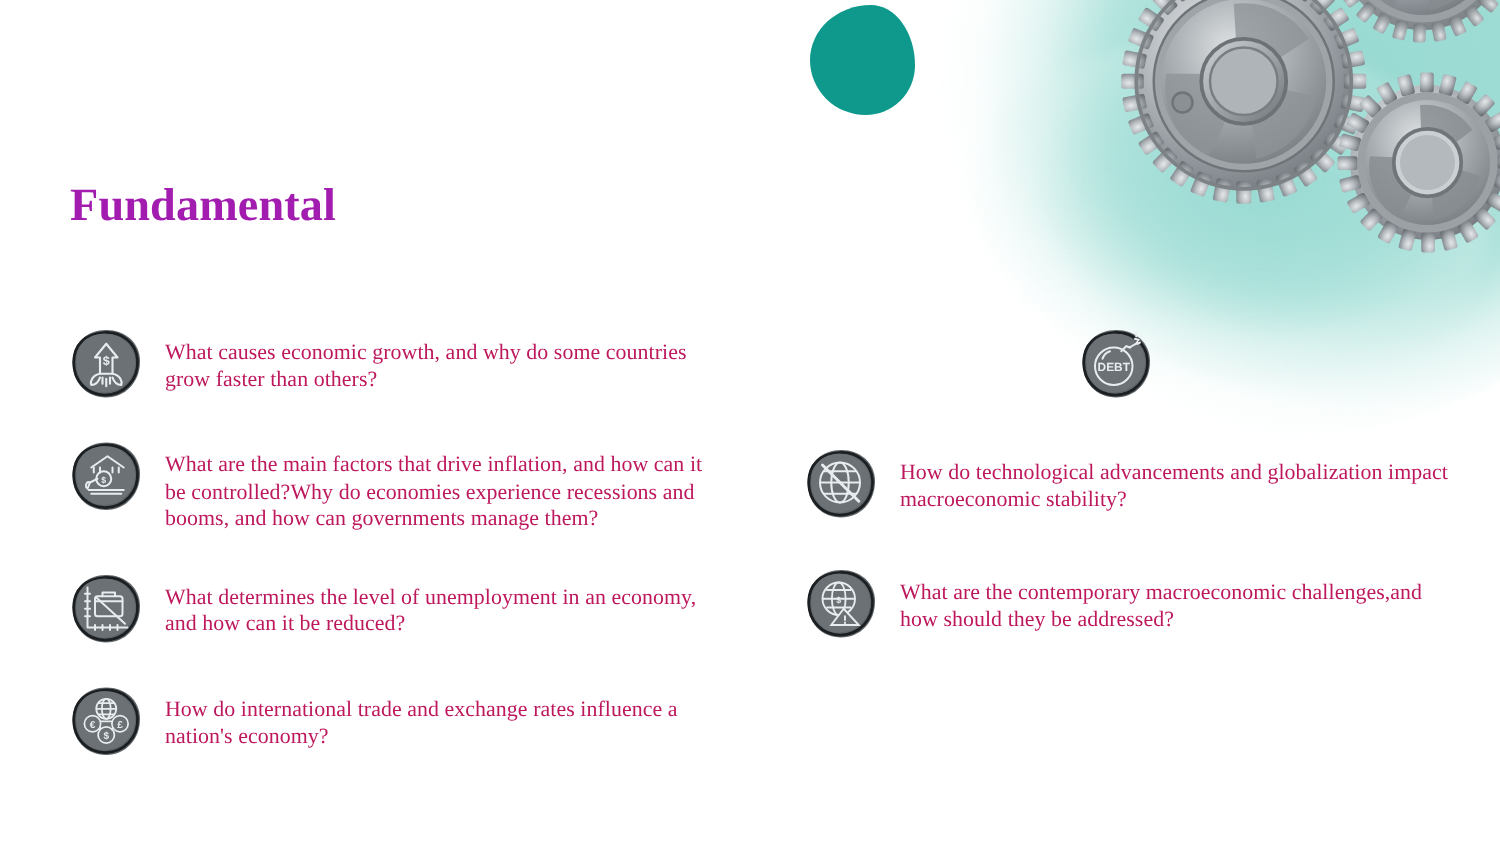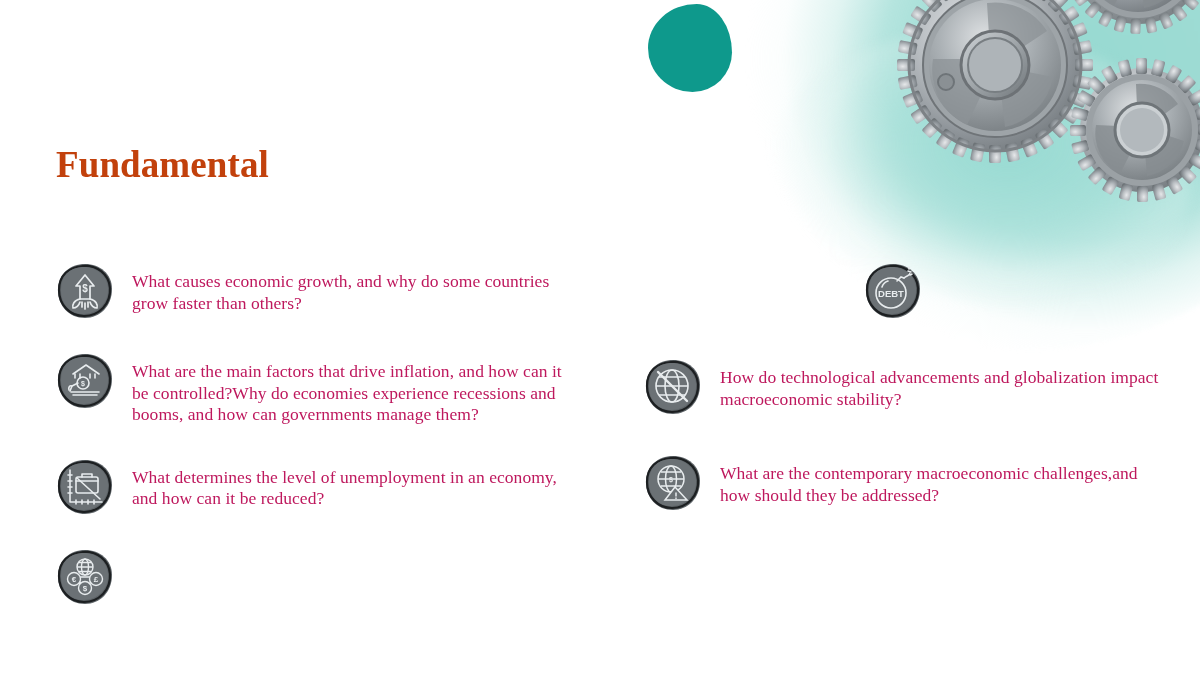--- a/index.html
+++ b/index.html
@@ -67,21 +67,21 @@
   .title {
     position:absolute;
     left:56px; top:143px;
     width:620px;
     z-index:3;
     font-family:"Liberation Serif", serif;
     font-weight:bold;
     font-size:37px;
     line-height:44px;
     letter-spacing:0.1px;
-    color:#c2410c;
+    color:#a21caf;
   }
   .title .l2 { display:block; }
 
   
   .col {
     position:absolute;
     z-index:3;
   }
   .col-left  { left:56px;  top:262px; width:540px; }
   .col-right { left:642px; top:262px; width:520px; }
@@ -539,20 +539,21 @@
             <circle cx="29" cy="40" r="6.5"></circle>
             <path d="M24 29 L34 29 M23 36 L25 34 M35 34 L33 36"></path>
           </g>
           <g font-family="'Liberation Sans',sans-serif" font-size="8" font-weight="bold" fill="#e8ecee" text-anchor="middle">
             <text x="18" y="34">€</text>
             <text x="40" y="34">£</text>
             <text x="29" y="43">$</text>
           </g>
         </svg>
       </span>
+      <span class="qtext">How do international trade and exchange rates influence a nation's economy?</span>
     </div>
   </div>
 
   <div class="col col-right">
 
     <div class="qitem gap-xl">
       <span class="badge">
         <svg viewBox="0 0 58 58" xmlns="http://www.w3.org/2000/svg">
           <path d="M29 2 C44 2 56 12 56 27 C56 44 44 56 29 56 C13 56 2 44 2 28 C2 12 14 2 29 2 Z" fill="#5e6468"></path>
           <path d="M27 4 C41 3 53 12 54 26 C55 42 43 54 28 54 C14 54 3 43 3 28 C3 13 13 5 27 4 Z" fill="none" stroke="#1c1f21" stroke-width="2.2"></path>

